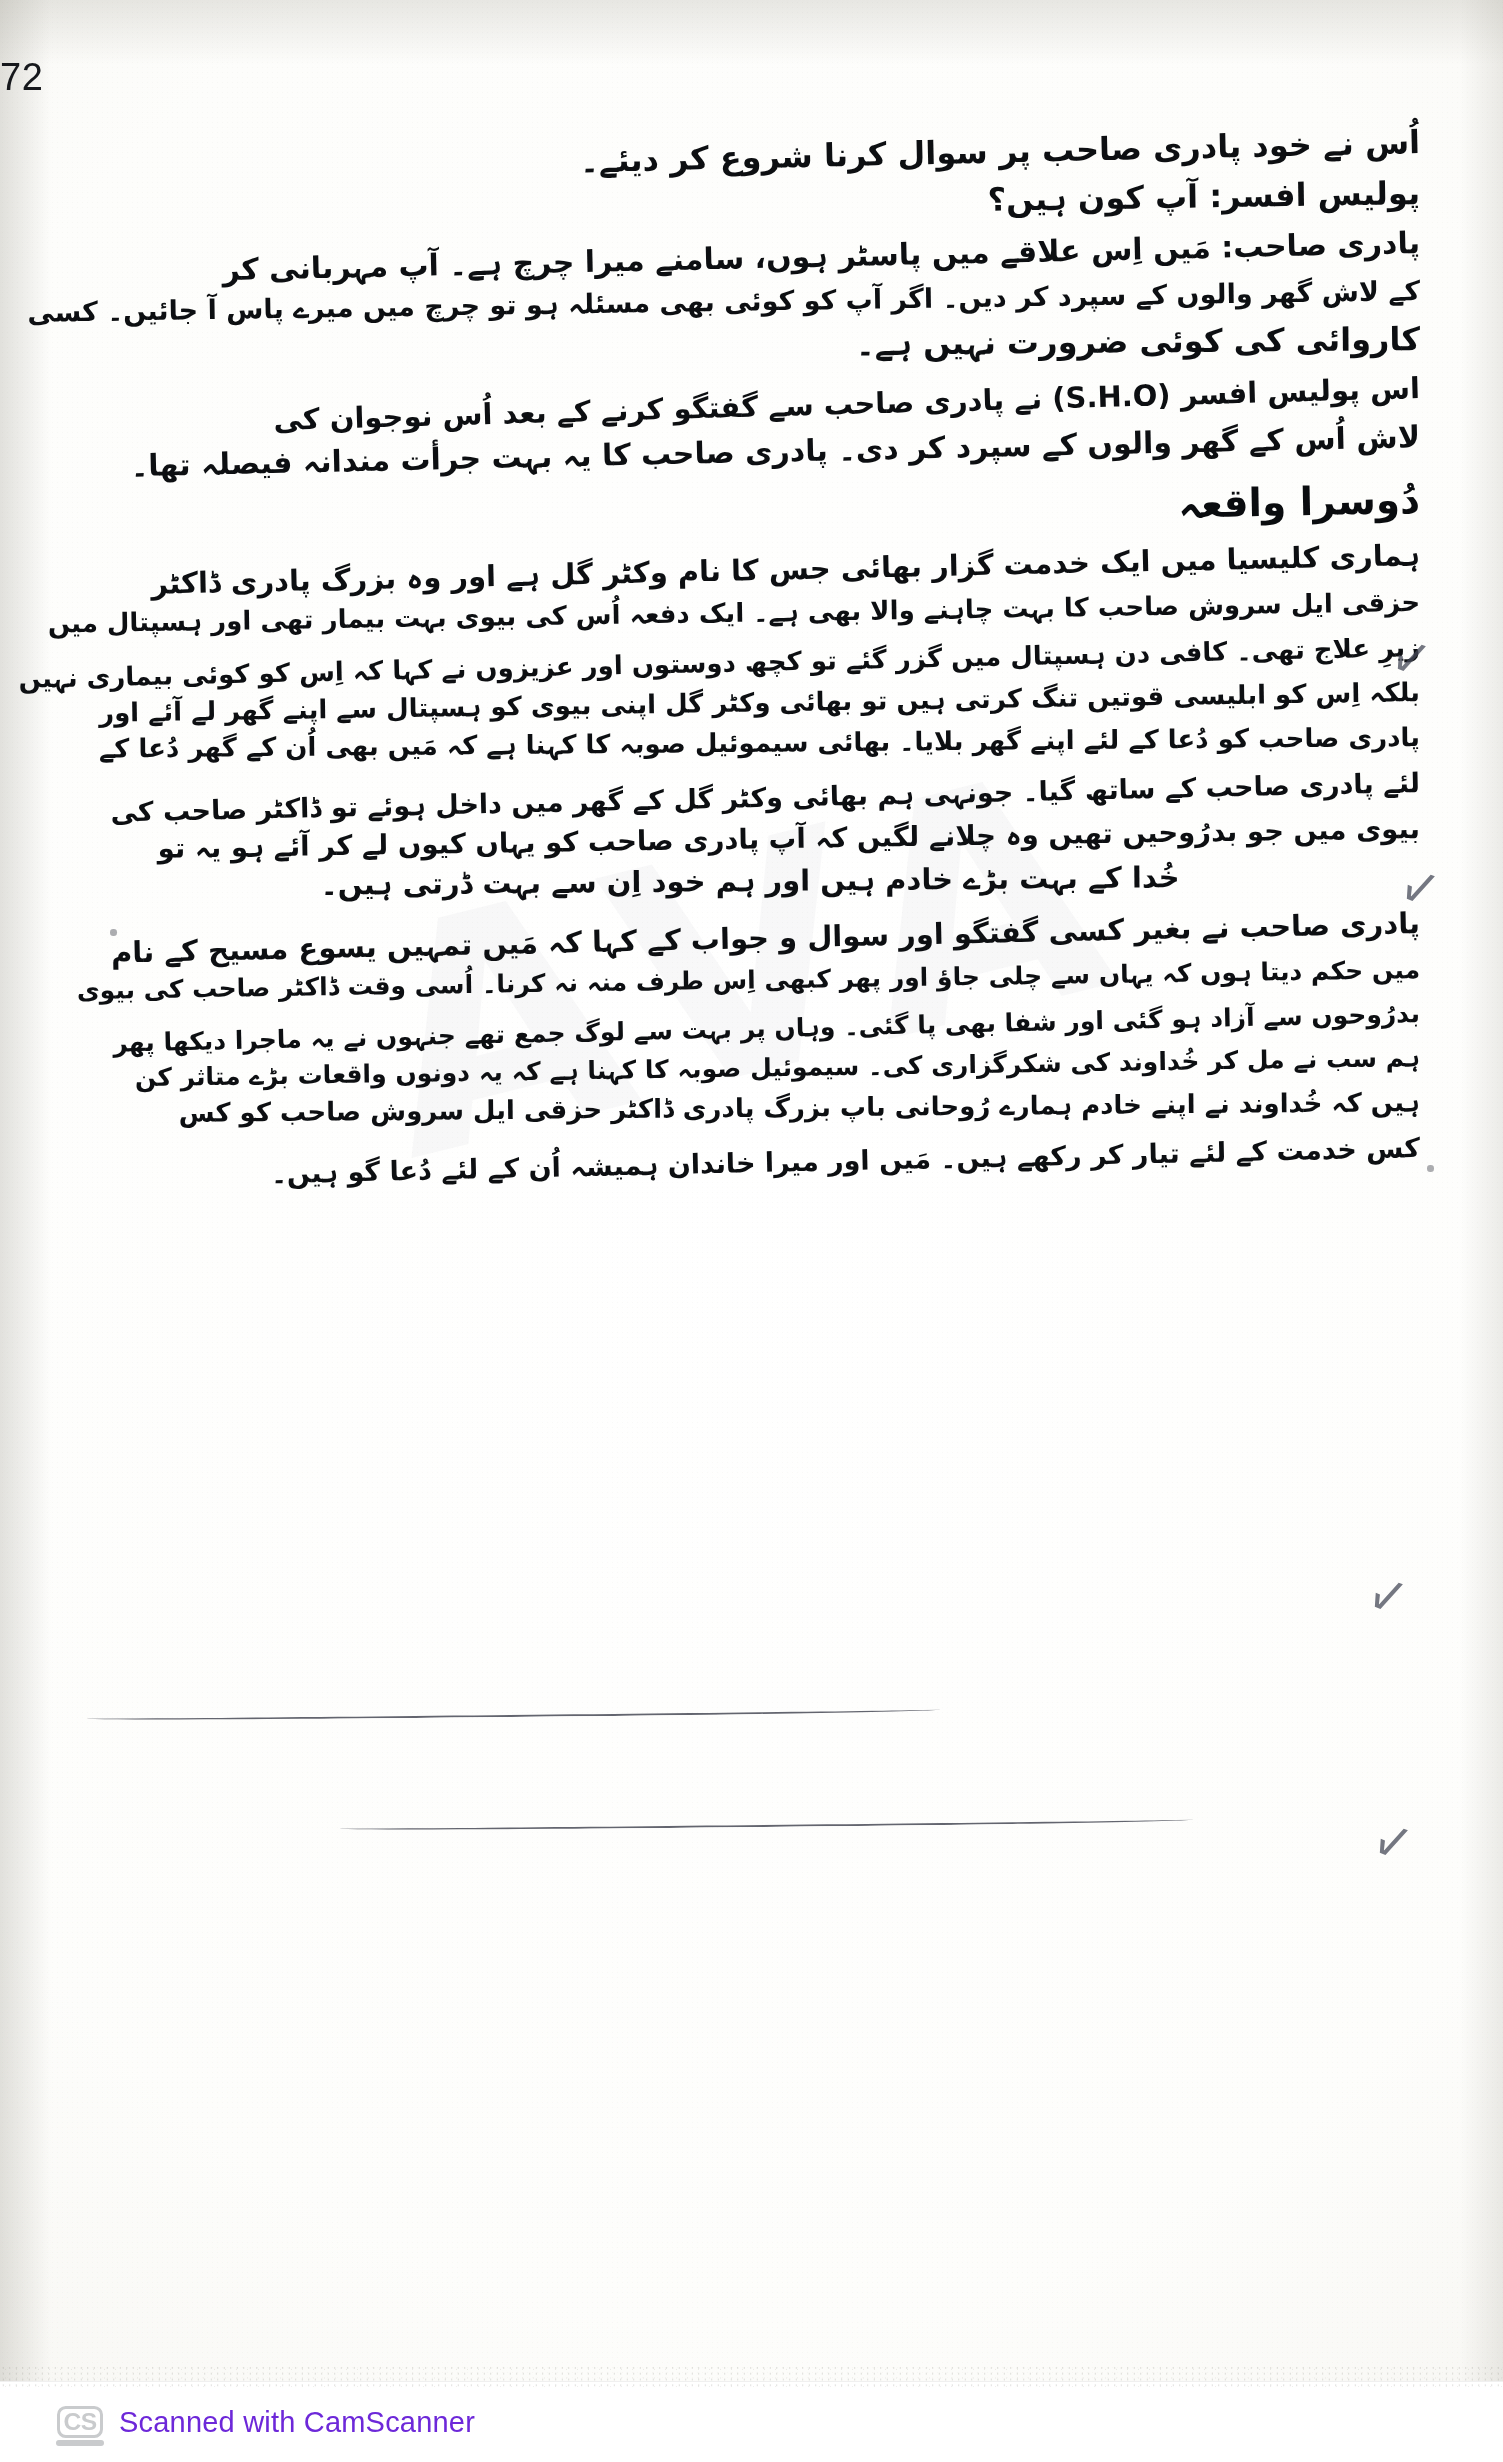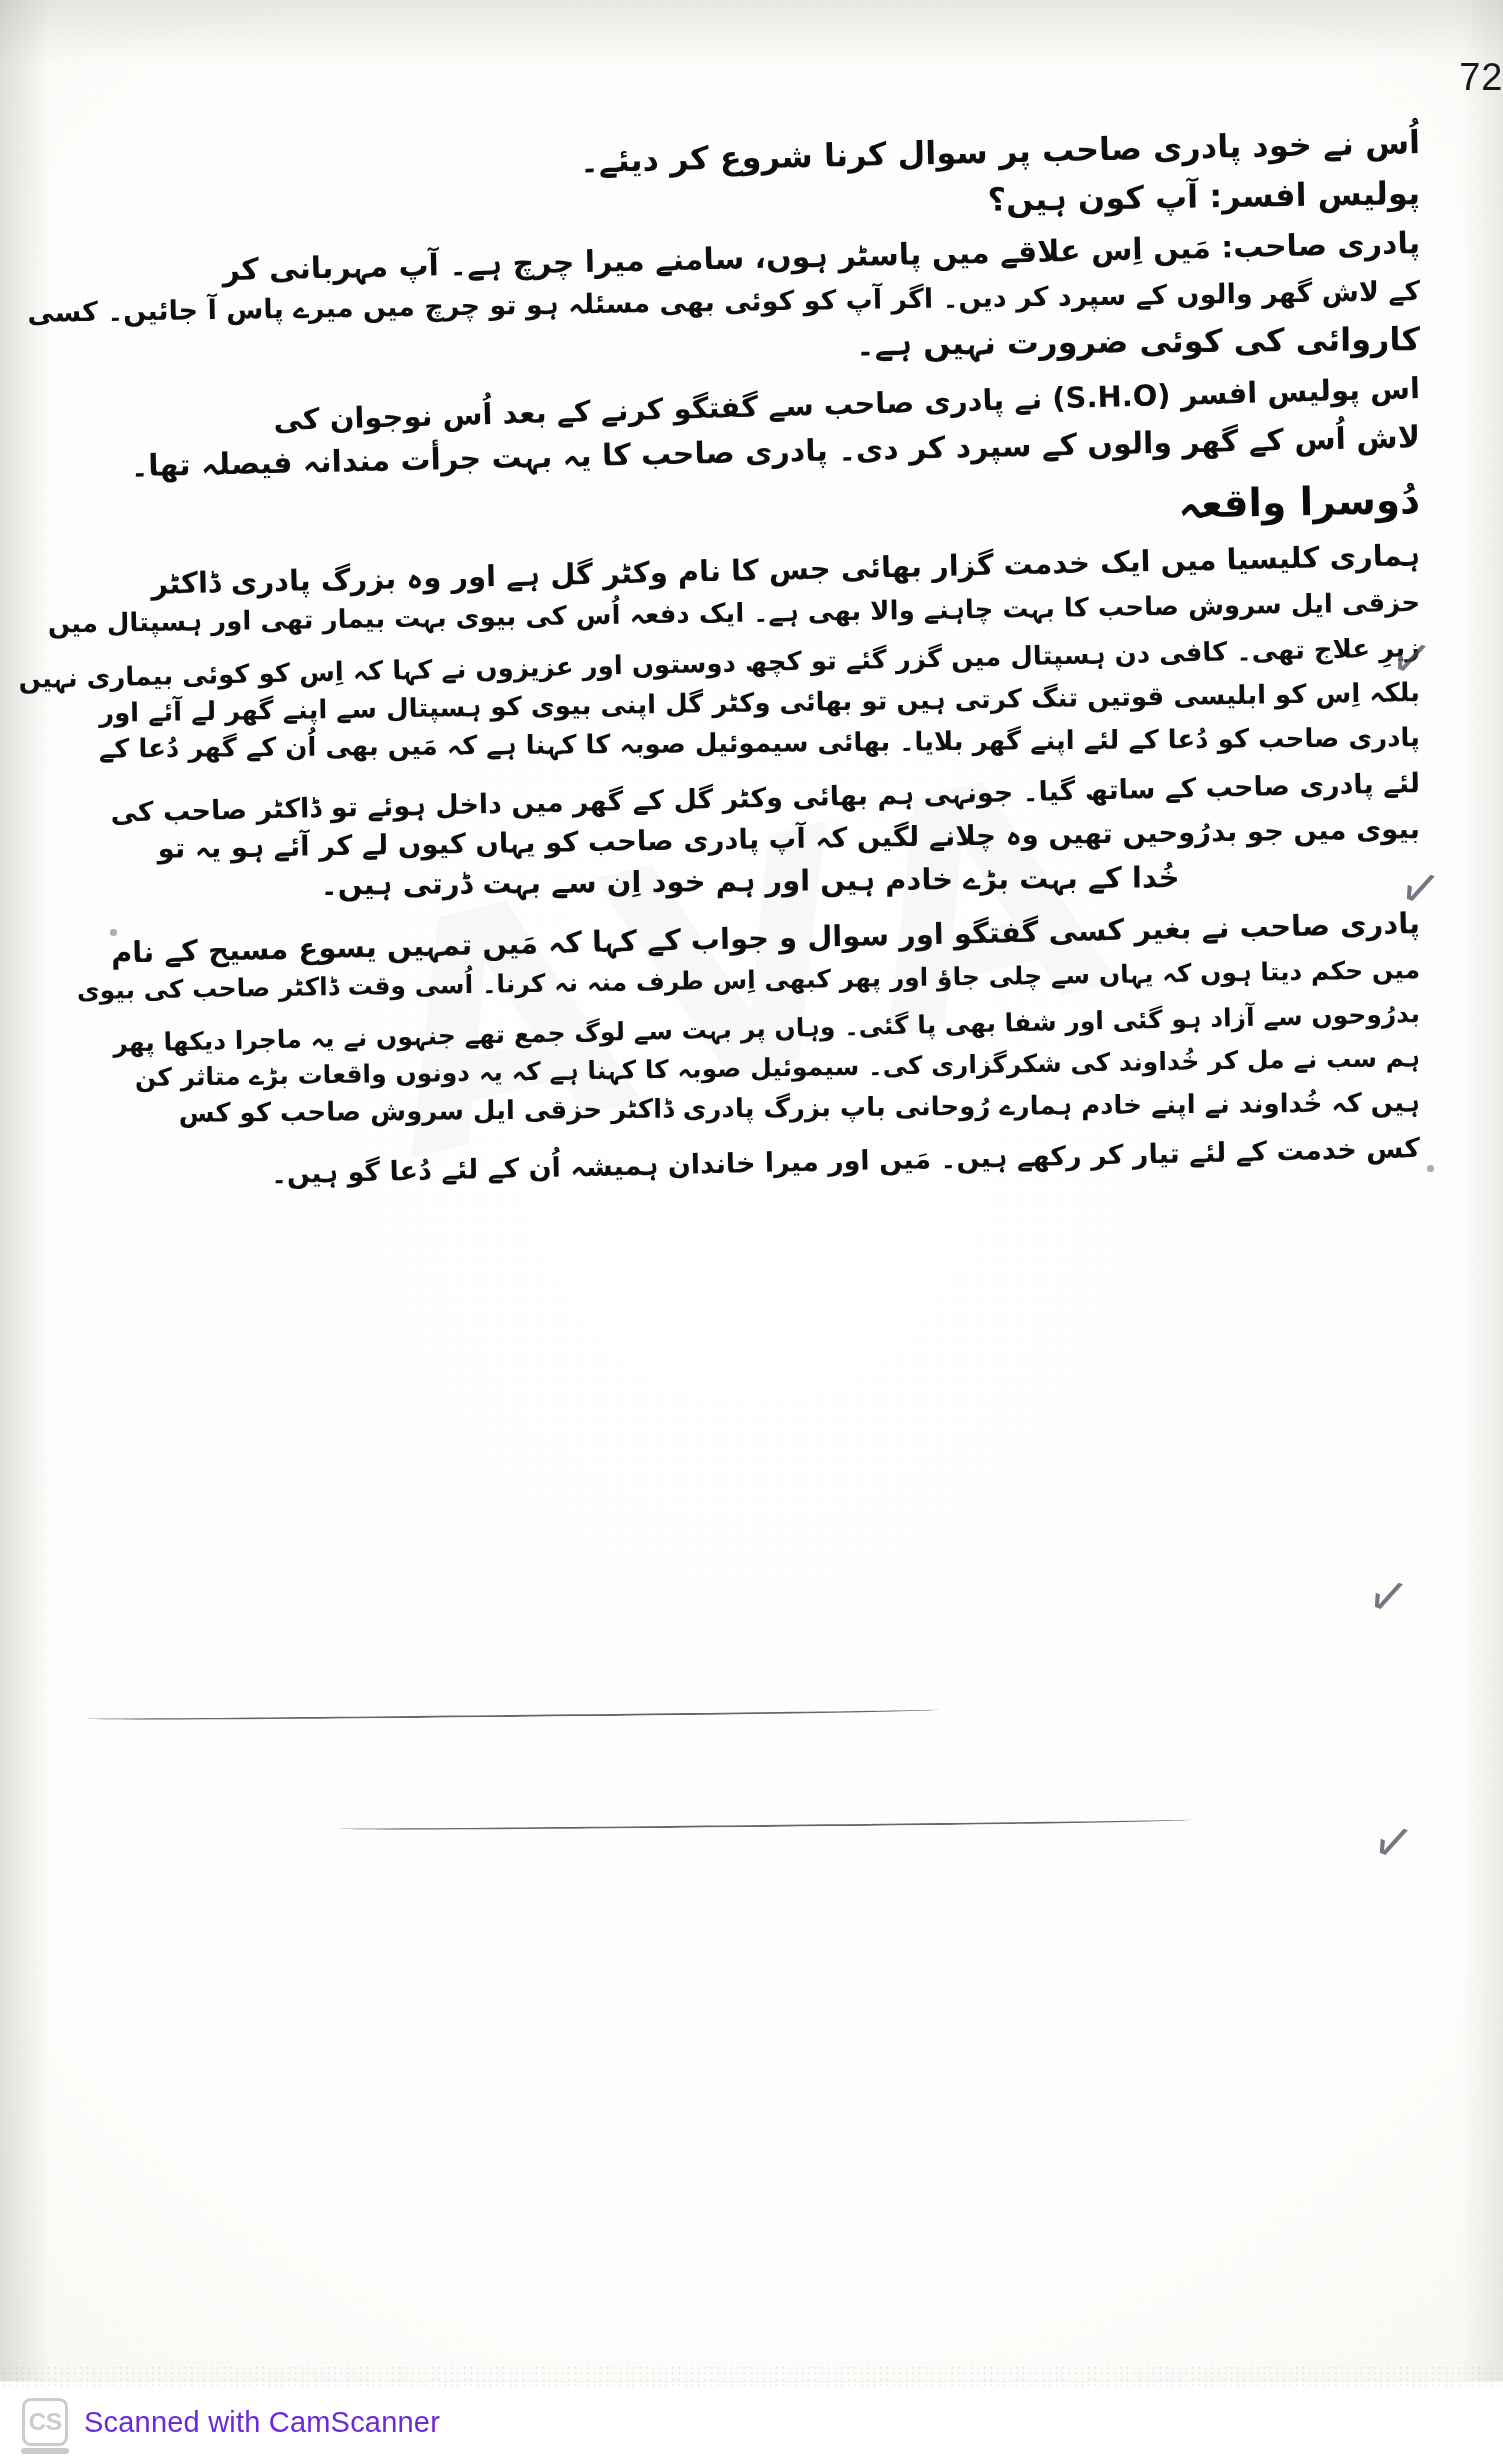--- a/index.html
+++ b/index.html
@@ -60,21 +60,21 @@
     pointer-events: none;
     white-space: nowrap;
     font-family: "DejaVu Sans", "Liberation Sans", sans-serif;
   }
 
   
   .page-number {
     position: absolute;
     top: 56px;
     left: 0; right: 0;
-    text-align: right;
+    text-align: left;
     font-size: 38px;
     font-weight: 400;
     color: #16181c;
     font-family: "Liberation Sans", sans-serif;
     letter-spacing: 0.7px;
   }
 
   
   .content {
     position: absolute;
@@ -166,33 +166,34 @@
     height: 81px;
     background: #ffffff;
     display: flex;
     align-items: center;
     gap: 16px;
     padding-left: 22px;
     box-sizing: border-box;
     border-top: 0.7px solid #f0f0f0;
   }
   .cs-logo {
-    width: 46px; height: 48px;
+    width: 46px; height: 32px;
     border: 3.6px solid #c9cbcd;
     border-radius: 8.7px;
     display: flex;
     align-items: center;
     justify-content: center;
     color: #c9cbcd;
     font-weight: 700;
     font-size: 24.6px;
     font-family: "Liberation Sans", sans-serif;
     letter-spacing: -0.7px;
     box-sizing: border-box;
     position: relative;
+    margin-left: 35px;
   }
   .cs-logo::after {
     content: "";
     position: absolute;
     left: -3.6px; right: -3.6px; bottom: -11px;
     height: 5.8px;
     background: #c9cbcd;
     border-radius: 2.9px;
   }
   .cs-text {

